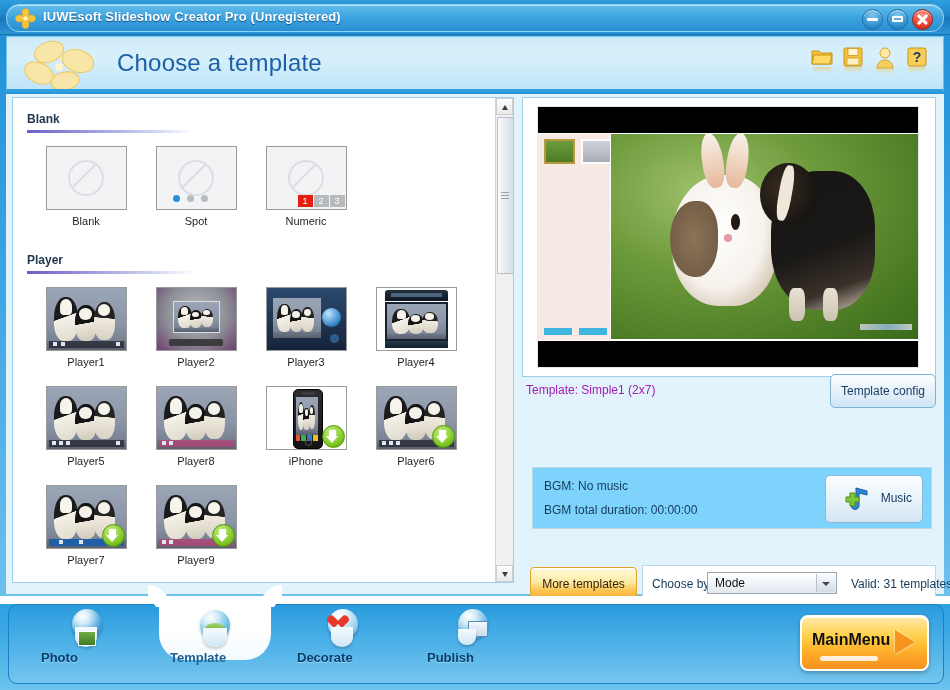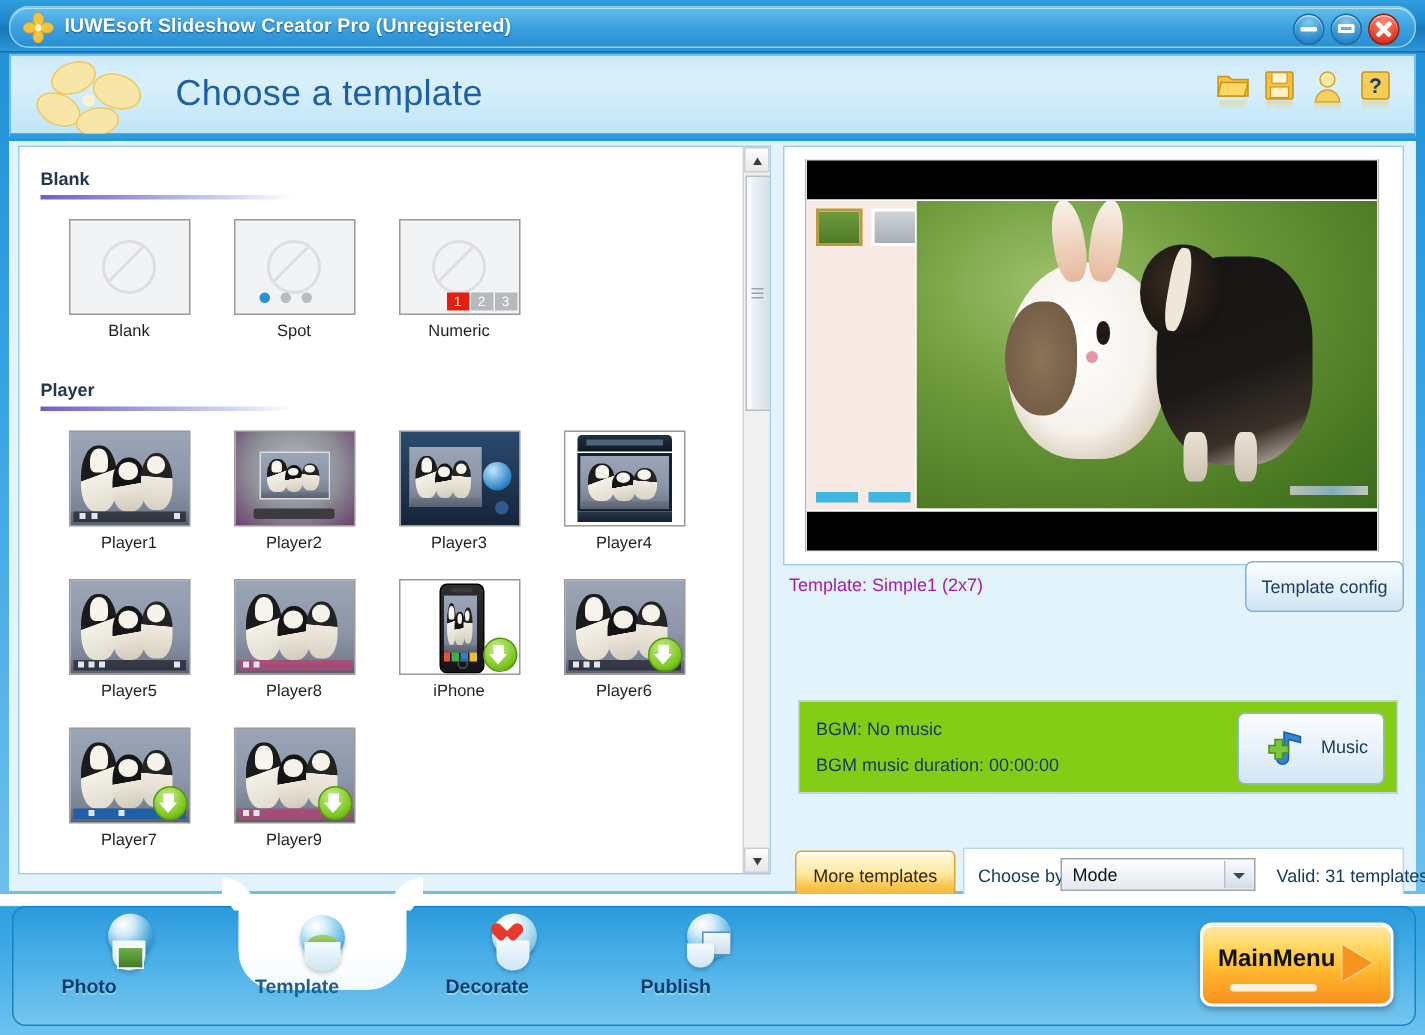--- a/index.html
+++ b/index.html
@@ -265,21 +265,21 @@
   .tpl-config-btn {
     position:absolute; right:4px; top:277px; width:104px; height:32px;
     background: linear-gradient(#fbfeff,#e4f0fa 55%, #cfe4f4);
     border:1px solid #7fb3d6; border-radius:5px;
     font-size:12px; color:#1c3f63; cursor:pointer;
     display:flex; align-items:center; justify-content:center;
   }
 
   .bgm-box {
     position:absolute; left:10px; top:370px; width:400px; height:62px;
-    background:#84cc16; border:1px solid #bcd7e8; box-sizing:border-box;
+    background:#7dd3fc; border:1px solid #bcd7e8; box-sizing:border-box;
   }
   .bgm-l1 { position:absolute; left:11px; top:11px; font-size:12px; color:#133a5c; }
   .bgm-l2 { position:absolute; left:11px; top:35px; font-size:12px; color:#133a5c; }
   .music-btn {
     position:absolute; right:8px; top:7px; width:96px; height:46px;
     background: linear-gradient(#fbfdff,#e6f1fa 55%, #d2e5f5);
     border:1px solid #8bb9d9; border-radius:5px; cursor:pointer;
   }
   .music-btn .label { position:absolute; right:10px; top:15px; font-size:12px; color:#12395c; }
   .note { position:absolute; left:14px; top:9px; width:30px; height:28px; }
@@ -746,21 +746,21 @@
             </div>
           </div>
         </div>
       </div>
 
       <div class="tpl-meta">Template: Simple1 (2x7)</div>
       <div class="tpl-config-btn">Template config</div>
 
       <div class="bgm-box">
         <span class="bgm-l1">BGM: No music</span>
-        <span class="bgm-l2">BGM music duration: 00:00:00</span>
+        <span class="bgm-l2">BGM total duration: 00:00:00</span>
         <div class="music-btn">
           <span class="note">
             <svg width="30" height="28" viewBox="0 0 30 28">
               <path d="M16 3 L27 6 L27 10 L19 8 L19 20 A4 4 0 1 1 16 16.6 Z" fill="#2f86d8" stroke="#1d5ea0" stroke-width="1"></path>
               <path d="M6 12h4V8h5v4h4v5h-4v4h-5v-4H6z" fill="#7cc63e" stroke="#4d8f13" stroke-width="1"></path>
             </svg>
           </span>
           <span class="label">Music</span>
         </div>
       </div>

